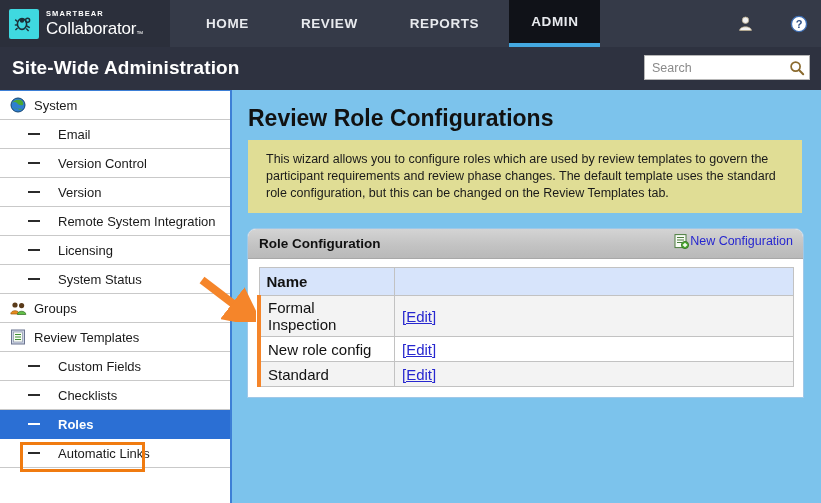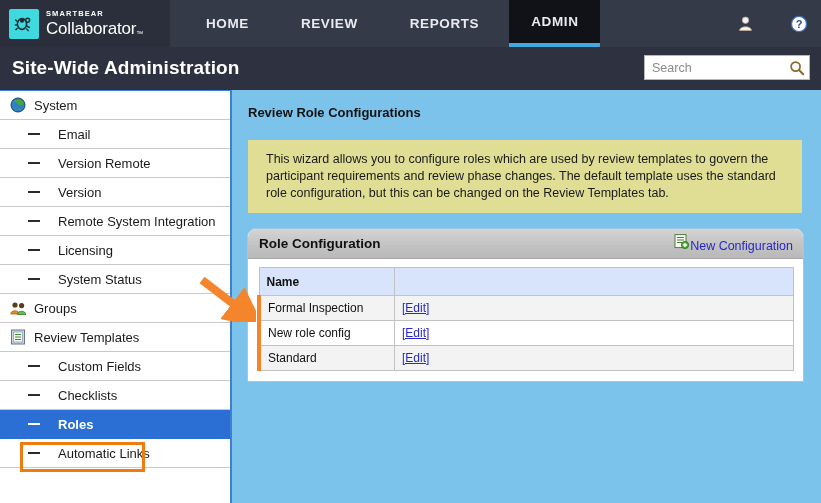--- a/index.html
+++ b/index.html
@@ -231,21 +231,21 @@
   .content {
     position: absolute;
     left: 232px; top: 90px;
     width: 589px; height: 413px;
     background: #7cc3ec;
     box-sizing: border-box;
   }
   .content-title {
     position: absolute;
     left: 16px; top: 15px;
-    font-size: 13px;
+    font-size: 23px;
     font-weight: bold;
     color: #111111;
   }
   .infobox {
     position: absolute;
     left: 16px; top: 50px;
     width: 554px;
     background: #e0dd95;
     box-sizing: border-box;
     padding: 11px 17px 11px 18px;
@@ -274,36 +274,36 @@
     box-sizing: border-box;
     border-radius: 8px 8px 0 0;
   }
   .panel-head-title {
     font-size: 13.5px;
     font-weight: bold;
     color: #111;
   }
   .panel-action {
     display: flex;
-    align-items: flex-end;
+    align-items: flex-start;
     gap: 1px;
     cursor: pointer;
   }
   .panel-action-label {
     color: #2727cf;
     font-size: 12.5px;
   }
   .panel-body {
     background: #ffffff;
     padding: 8px 9px 10px 9px;
   }
   table.rolestable {
     border-collapse: collapse;
     width: 100%;
-    font-size: 12px;
+    font-size: 15px;
   }
   table.rolestable th {
     background: #d7e4fb;
     text-align: left;
     font-weight: bold;
     color: #111;
     padding: 4px 7px;
     border: 1px solid #c2c2c2;
     height: 19px;
   }
@@ -411,21 +411,21 @@
       <span>System</span>
     </div>
 
     <div class="side-item child">
       <span class="dash"></span>
       <span>Email</span>
     </div>
 
     <div class="side-item child">
       <span class="dash"></span>
-      <span>Version Remote</span>
+      <span>Version Control</span>
     </div>
 
     <div class="side-item child">
       <span class="dash"></span>
       <span>Version</span>
     </div>
 
     <div class="side-item child">
       <span class="dash"></span>
       <span>Remote System Integration</span>

